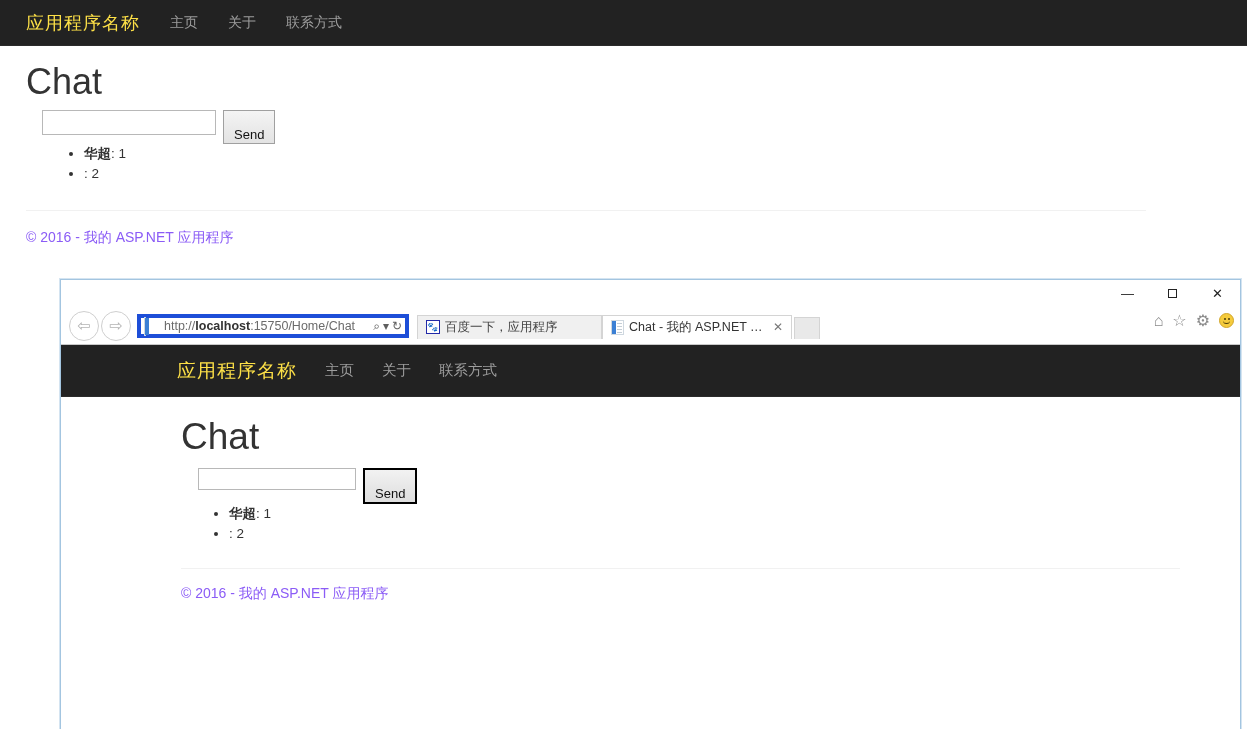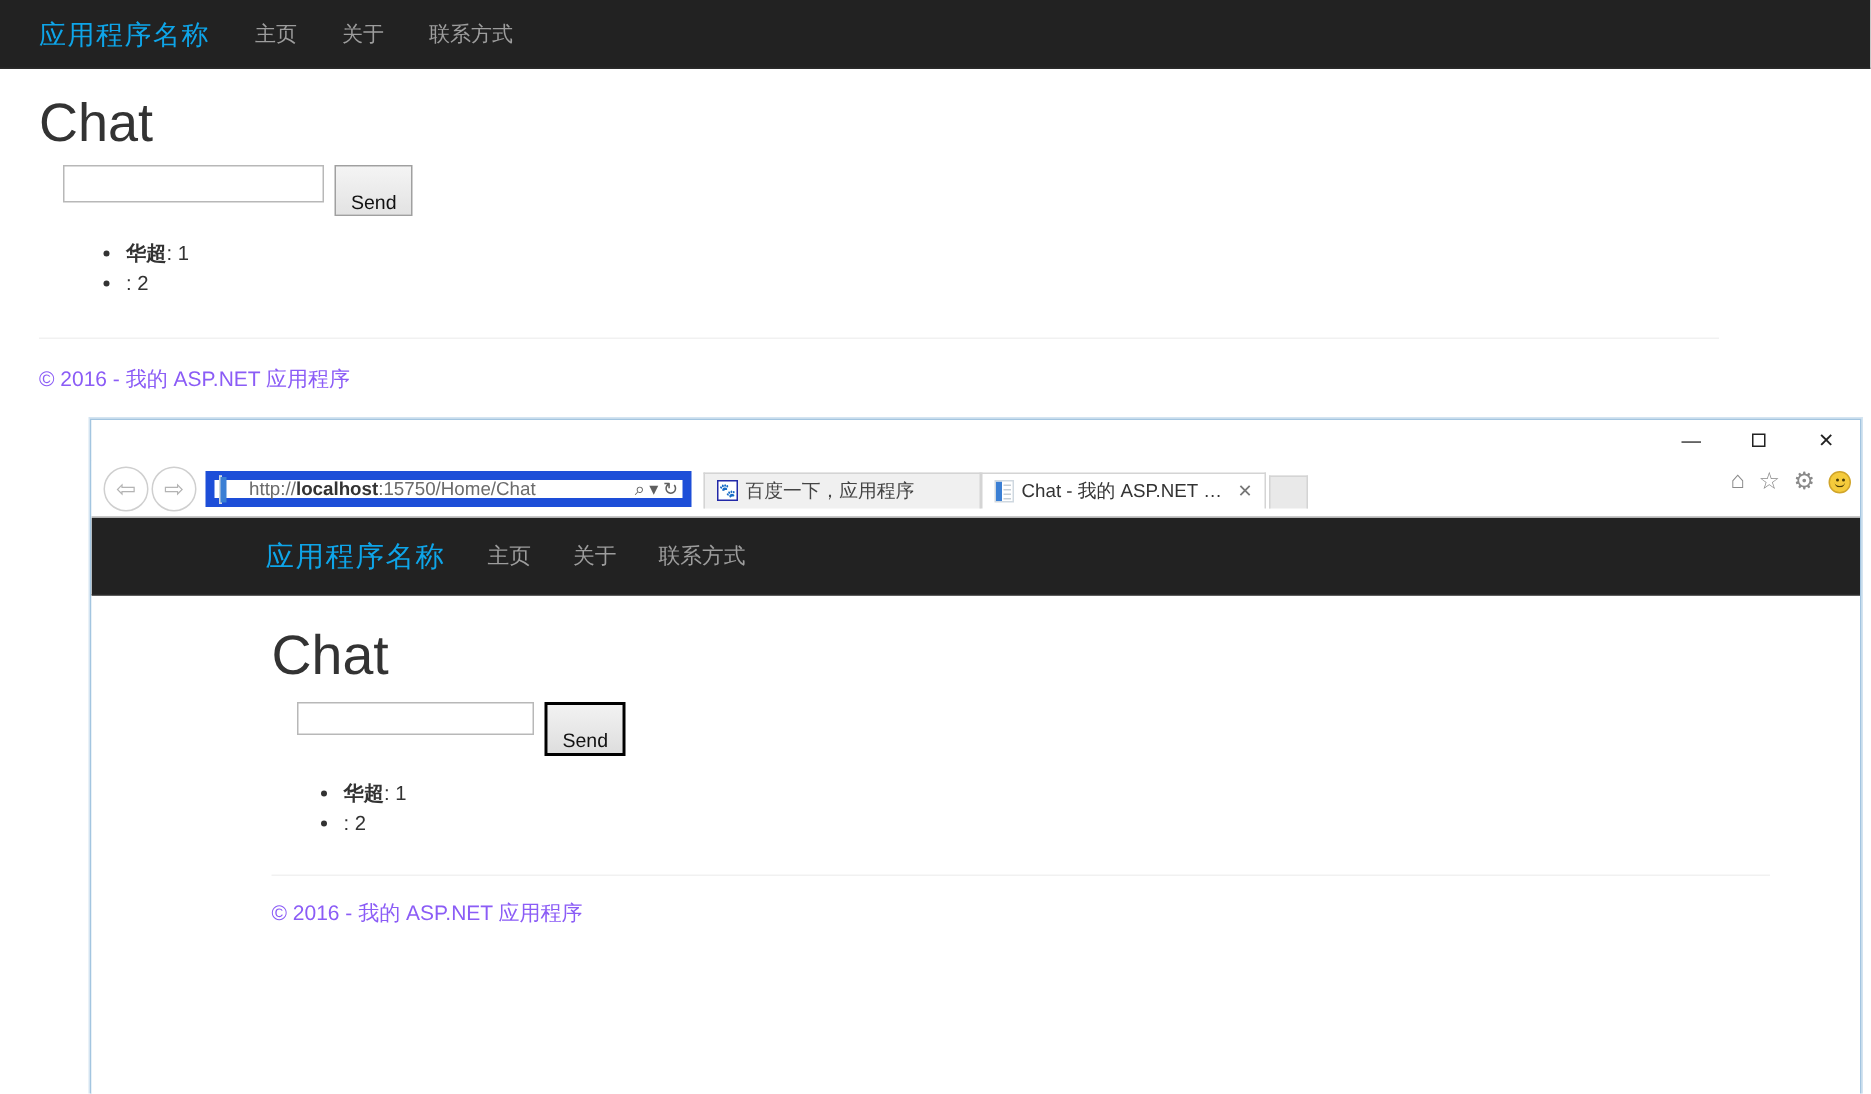--- a/index.html
+++ b/index.html
@@ -13,21 +13,21 @@
   }
 
   
   .outer-navbar {
     position: absolute; left: 0; top: 0; width: 1247px; height: 46px;
     background: #222222;
     border-bottom: 1px solid #2b2b2b;
     display: flex; align-items: center;
   }
   .brand {
-    color: #0ea5e9; font-size: 18px; padding: 0 15px 0 26px;
+    color: #fde047; font-size: 18px; padding: 0 15px 0 26px;
     letter-spacing: 1px; white-space: nowrap;
   }
   .nav-link {
     color: #9d9d9d; font-size: 14px; padding: 0 15px; white-space: nowrap;
   }
 
   .outer-body { position: absolute; left: 0; top: 46px; width: 1247px; }
   .container-outer { padding: 0 26px; }
   h1.page-title {
     font-size: 36px; font-weight: normal; color: #333;
@@ -41,21 +41,21 @@
   }
   .send-btn {
     height: 26px; padding: 16px 10px; font-size: 13px;
     border: 1px solid #a0a0a0;
     background: linear-gradient(#f4f4f4, #e3e3e3);
     color: #111; cursor: pointer;
     font-family: "Liberation Sans", sans-serif;
   }
   .send-btn.focused { border: 2px solid #000; background: linear-gradient(#f2f2f2, #dedede); }
   ul.msg-list {
-    margin: 15px 0 0 0; padding-left: 58px; list-style: disc;
+    margin: 0 0 0 0; padding-left: 58px; list-style: disc;
   }
   ul.msg-list li { font-size: 13.5px; color: #333; line-height: 20px; }
   ul.msg-list li b { font-weight: bold; }
   hr.rule {
     border: 0; border-top: 1px solid #f1f1f1; margin: 26px 0 0 0;
   }
   .footer-text { font-size: 14px; color: #8b5cf6; margin-top: 18px; }
 
   
   .ie-window {
@@ -82,21 +82,21 @@
     padding: 0 4px 0 8px; background: #ffffff; position: relative;
   }
   .navbtn {
     width: 30px; height: 30px; border-radius: 50%;
     border: 1px solid #cfcfcf; color: #b4b4b4;
     display: flex; align-items: center; justify-content: center;
     font-size: 16px; margin-right: 2px; cursor: pointer; background: #fff;
   }
   .navbtn.fwd { margin-right: 6px; }
   .addr-wrap {
-    width: 324px; height: 24px; border: 6px solid #1d4ed8;
+    width: 272px; height: 24px; border: 4px solid #1d4ed8;
     background: #fff; display: flex; align-items: center;
     padding: 2px 3px; position: relative;
   }
   .addr-favicon {
     width: 16px; height: 16px; margin-right: 4px; position: relative; flex: none;
   }
   .addr-text {
     font-size: 12.5px; color: #333; white-space: nowrap; overflow: hidden;
     flex: 1; font-family: "Liberation Sans", sans-serif;
   }

